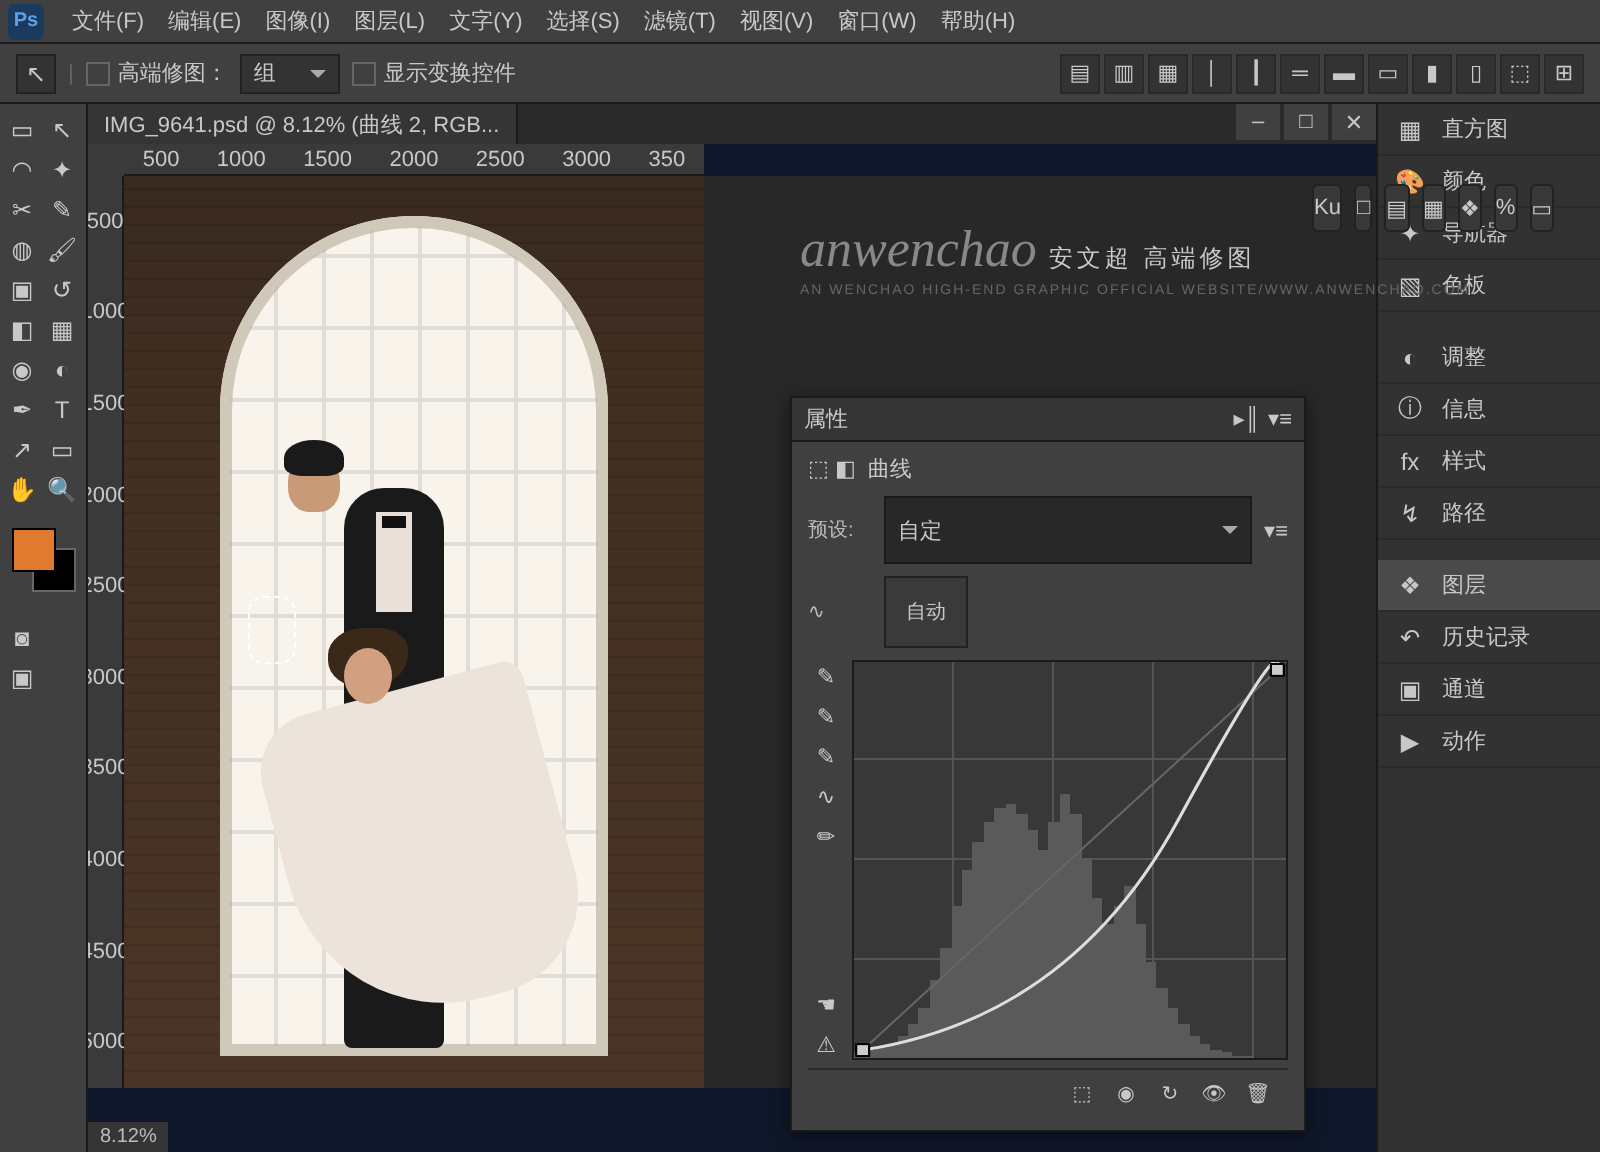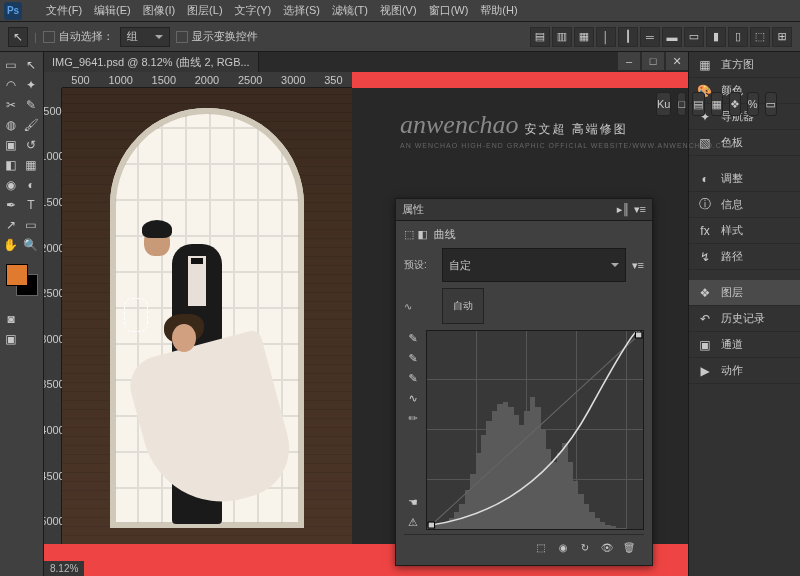--- a/index.html
+++ b/index.html
@@ -1,35 +1,35 @@
 <!DOCTYPE html>
 <html><head>
 <meta charset="utf-8">
 <style>
 *{margin:0;padding:0;box-sizing:border-box;font-family:"Microsoft YaHei",sans-serif;font-size:11px;color:#c8c8c8;user-select:none}
 body{background:#404040;width:800px;height:576px;overflow:hidden;position:relative}
 .menubar{height:22px;background:#404040;display:flex;align-items:center;padding:0 4px;border-bottom:1px solid #1a1a1a}
-.ps-logo{width:18px;height:18px;background:#1a3a5e;border-radius:3px;display:flex;align-items:center;justify-content:center;font-weight:bold;color:#5aa1e5;font-size:10px;margin-right:18px}
+.ps-logo{width:18px;height:18px;background:#1a3a5e;border-radius:3px;display:flex;align-items:center;justify-content:center;font-weight:bold;color:#5aa1e5;font-size:10px;margin-right:8px}
 .menu-item{padding:2px 6px;cursor:default}
 .watermark-top{position:absolute;right:8px;top:4px;font-size:10px;color:#888}
 .optbar{height:30px;background:#404040;display:flex;align-items:center;padding:0 8px;border-bottom:1px solid #1a1a1a;gap:6px}
 .tool-preset{width:20px;height:20px;background:#333;border:1px solid #222;display:flex;align-items:center;justify-content:center;font-size:12px}
 .checkbox{width:12px;height:12px;border:1px solid #666;display:inline-block;vertical-align:middle;margin-right:4px}
 .dropdown{background:#333;border:1px solid #222;padding:2px 6px;min-width:50px;height:20px;display:flex;align-items:center;justify-content:space-between}
 .caret{width:0;height:0;border-left:4px solid transparent;border-right:4px solid transparent;border-top:4px solid #aaa}
 .opt-icons{display:flex;gap:2px;margin-left:auto}
 .opt-icon{width:20px;height:20px;background:#333;border:1px solid #2a2a2a;display:flex;align-items:center;justify-content:center}
 .content{display:flex;height:524px}
 .toolbox{width:44px;background:#404040;border-right:1px solid #1a1a1a;display:flex;flex-direction:column;padding:4px 2px;gap:2px}
 .toolrow{display:flex;gap:2px}
 .tool{width:18px;height:18px;background:#404040;display:flex;align-items:center;justify-content:center;font-size:12px;cursor:pointer}
 .colorswatch{margin-top:8px;position:relative;height:40px}
 .fg-color{position:absolute;width:22px;height:22px;background:#e07a2e;border:1px solid #000;top:0;left:4px}
 .bg-color{position:absolute;width:22px;height:22px;background:#000;border:1px solid #666;top:10px;left:14px}
-.doc-area{flex:1;background:#ef4444;position:relative;overflow:hidden}
+.doc-area{flex:1;background:#0f172a;position:relative;overflow:hidden}
 .doc-tab{height:20px;background:#353535;display:flex;align-items:center;padding:0 8px;font-size:10px;color:#ccc;width:fit-content;border-right:1px solid #1a1a1a}
 .canvas-wrap{display:flex;background:#282828}
 .ruler-v{width:18px;background:#3a3a3a;color:#999;font-size:7px;display:flex;flex-direction:column;justify-content:space-around;align-items:center;border-right:1px solid #1a1a1a}
 .ruler-h{height:16px;background:#3a3a3a;display:flex;justify-content:space-around;align-items:center;font-size:7px;color:#999;border-bottom:1px solid #1a1a1a}
 .canvas{width:290px;height:456px;position:relative;background:linear-gradient(180deg,#3a2a20 0%,#4a3626 30%,#5a4030 100%)}
 .brick{position:absolute;inset:0;background:repeating-linear-gradient(0deg,#3b2a1f 0 8px,#2e2018 8px 9px),repeating-linear-gradient(90deg,transparent 0 14px,#2e2018 14px 15px);opacity:.5}
 .arch{position:absolute;top:20px;left:48px;width:194px;height:420px;background:#f8f4ec;border-radius:97px 97px 0 0;box-shadow:inset 0 0 0 6px #d0c8b8}
 .arch-grid{position:absolute;inset:5px;border-radius:92px 92px 0 0;background:repeating-linear-gradient(0deg,transparent 0 34px,#aaa 34px 36px),repeating-linear-gradient(90deg,transparent 0 22px,#aaa 22px 24px);opacity:.3}
 .couple{position:absolute;bottom:20px;left:70px;width:160px;height:280px}
 .groom{position:absolute;left:40px;top:0;width:50px;height:280px;background:#1a1a1a;border-radius:20px 20px 4px 4px}
@@ -89,21 +89,21 @@
   <div class="menu-item">选择(S)</div>
   <div class="menu-item">滤镜(T)</div>
   <div class="menu-item">视图(V)</div>
   <div class="menu-item">窗口(W)</div>
   <div class="menu-item">帮助(H)</div>
 </div>
 
 <div class="optbar">
   <div class="tool-preset">↖</div>
   <span style="color:#666">|</span>
-  <label><span class="checkbox"></span><span>自动选择：</span></label>
+  <label><span class="checkbox"></span><span>高端修图：</span></label>
   <div class="dropdown">
       <span>组</span>
       <span class="caret"></span>
     </div>
   <label><span class="checkbox"></span><span>显示变换控件</span></label>
   <div class="opt-icons">
     <div class="opt-icon">▤</div>
     <div class="opt-icon">▥</div>
     <div class="opt-icon">▦</div>
     <div class="opt-icon">│</div>

